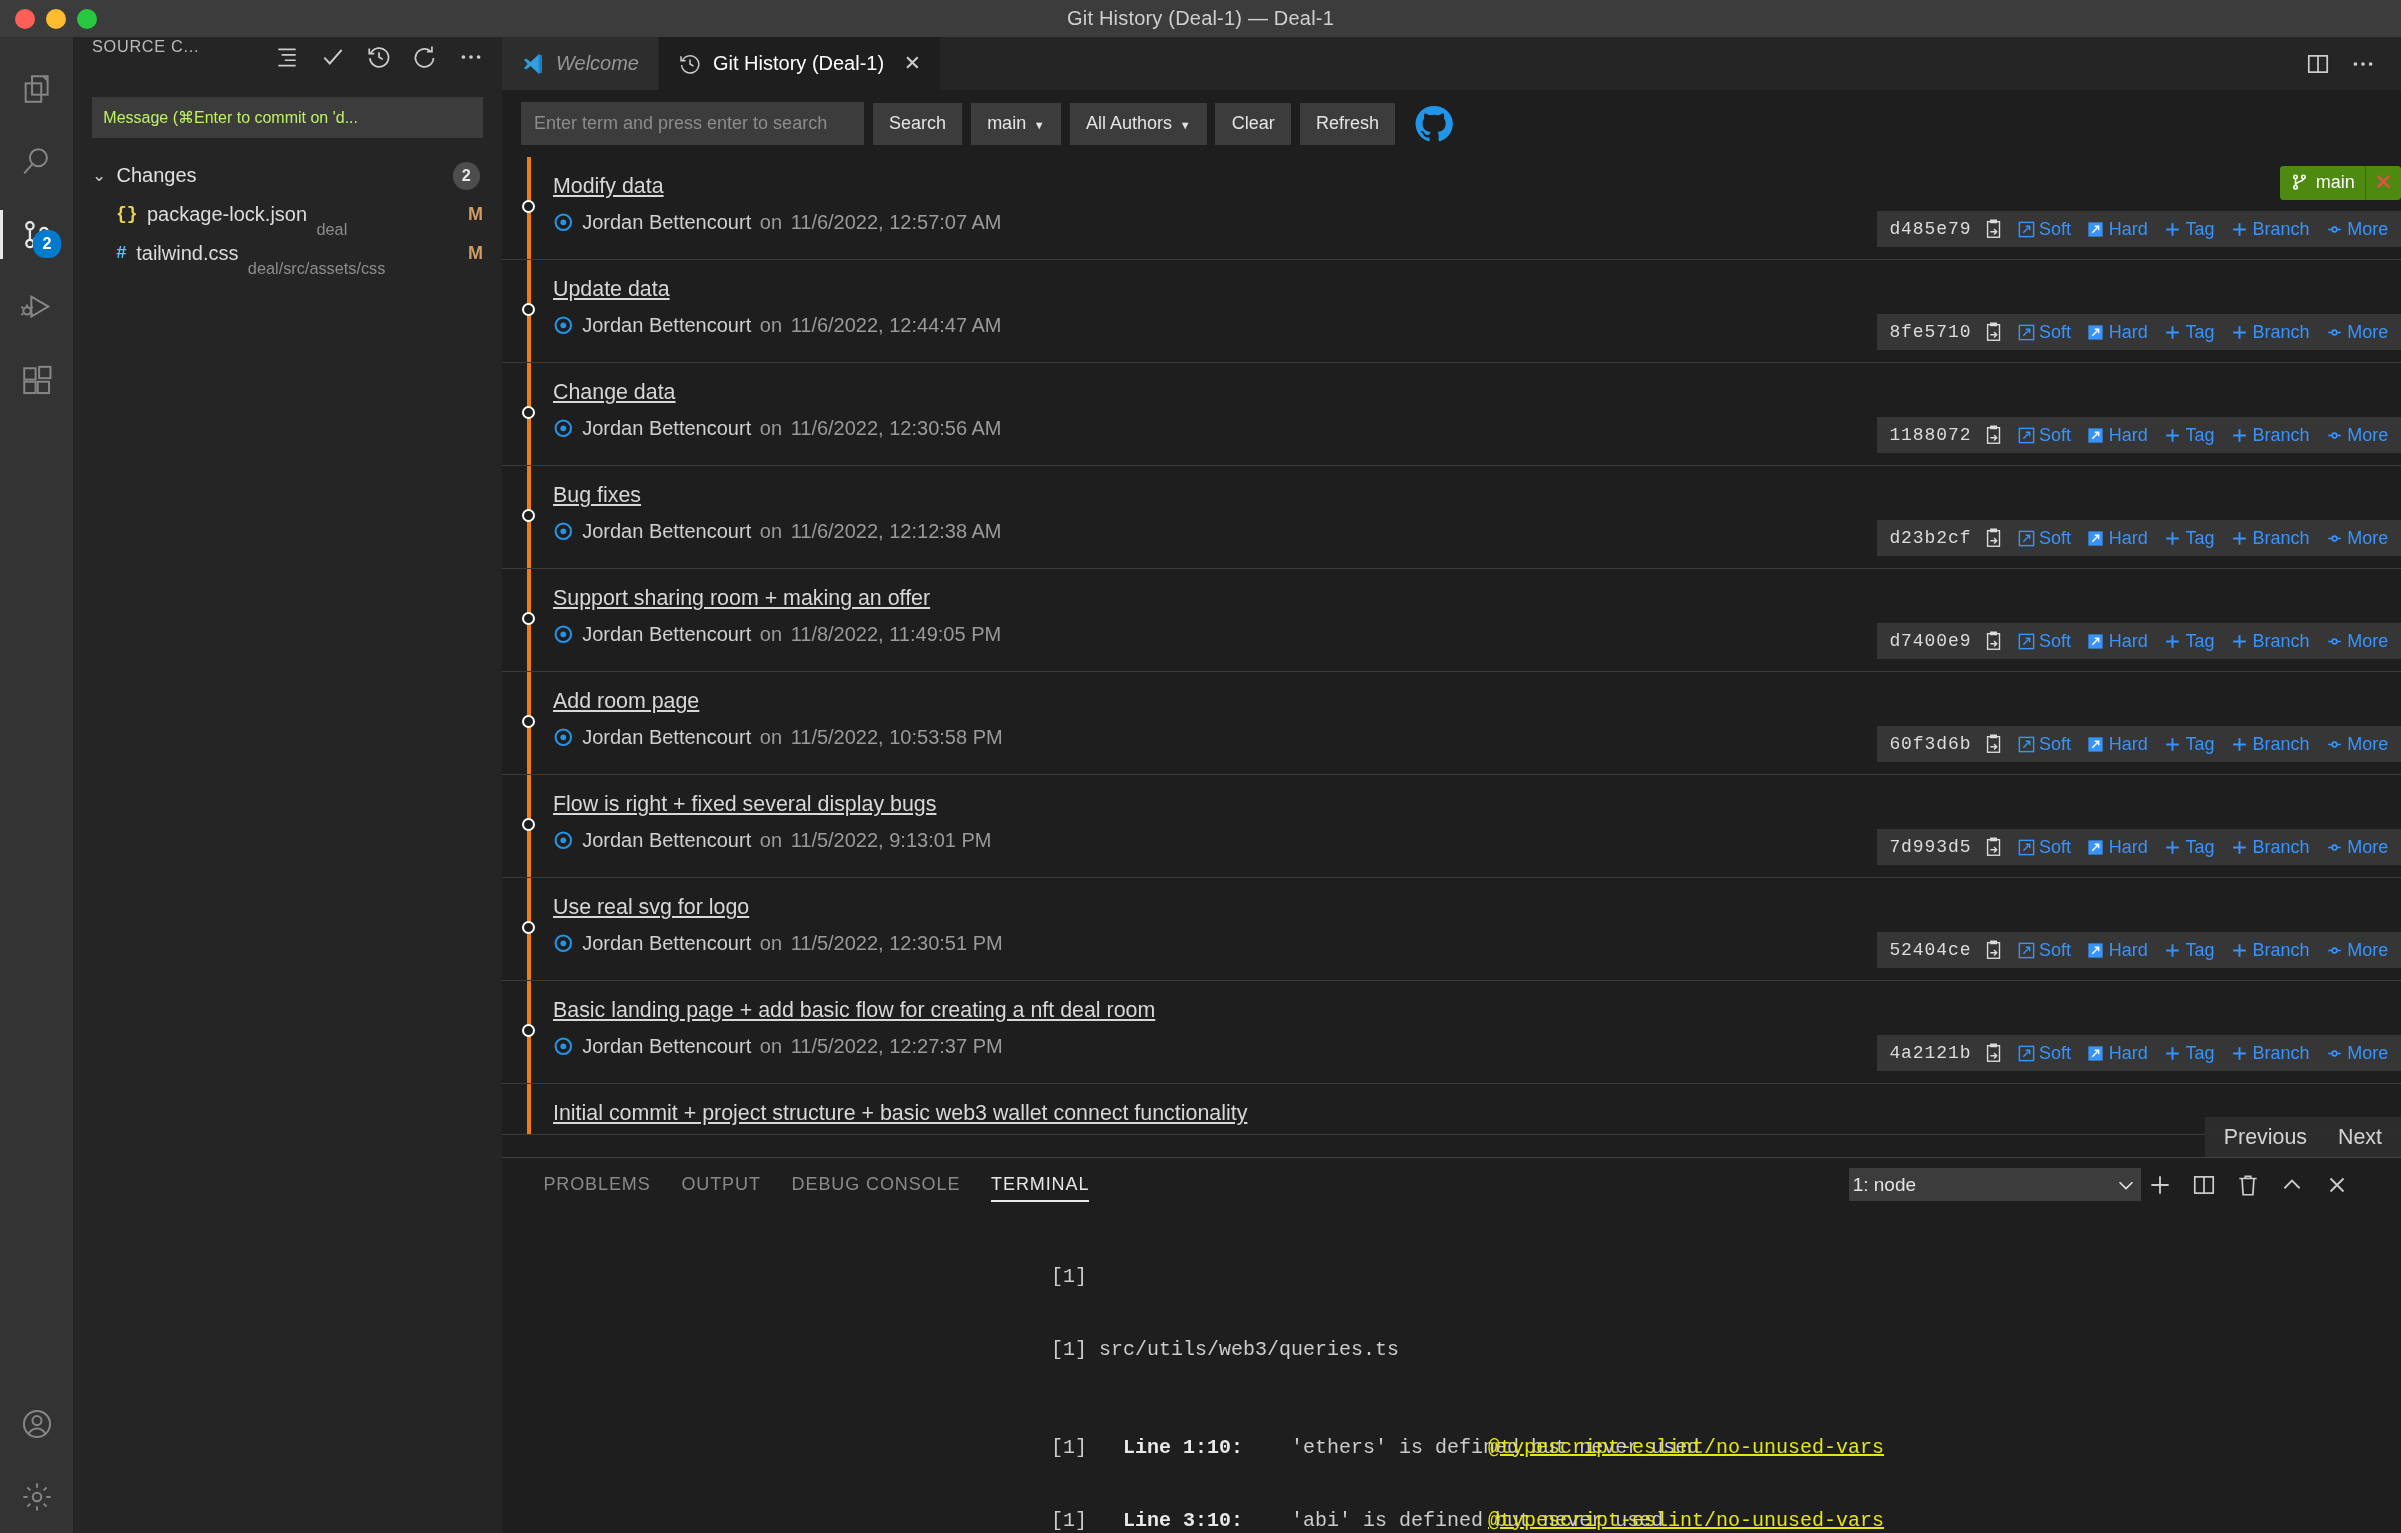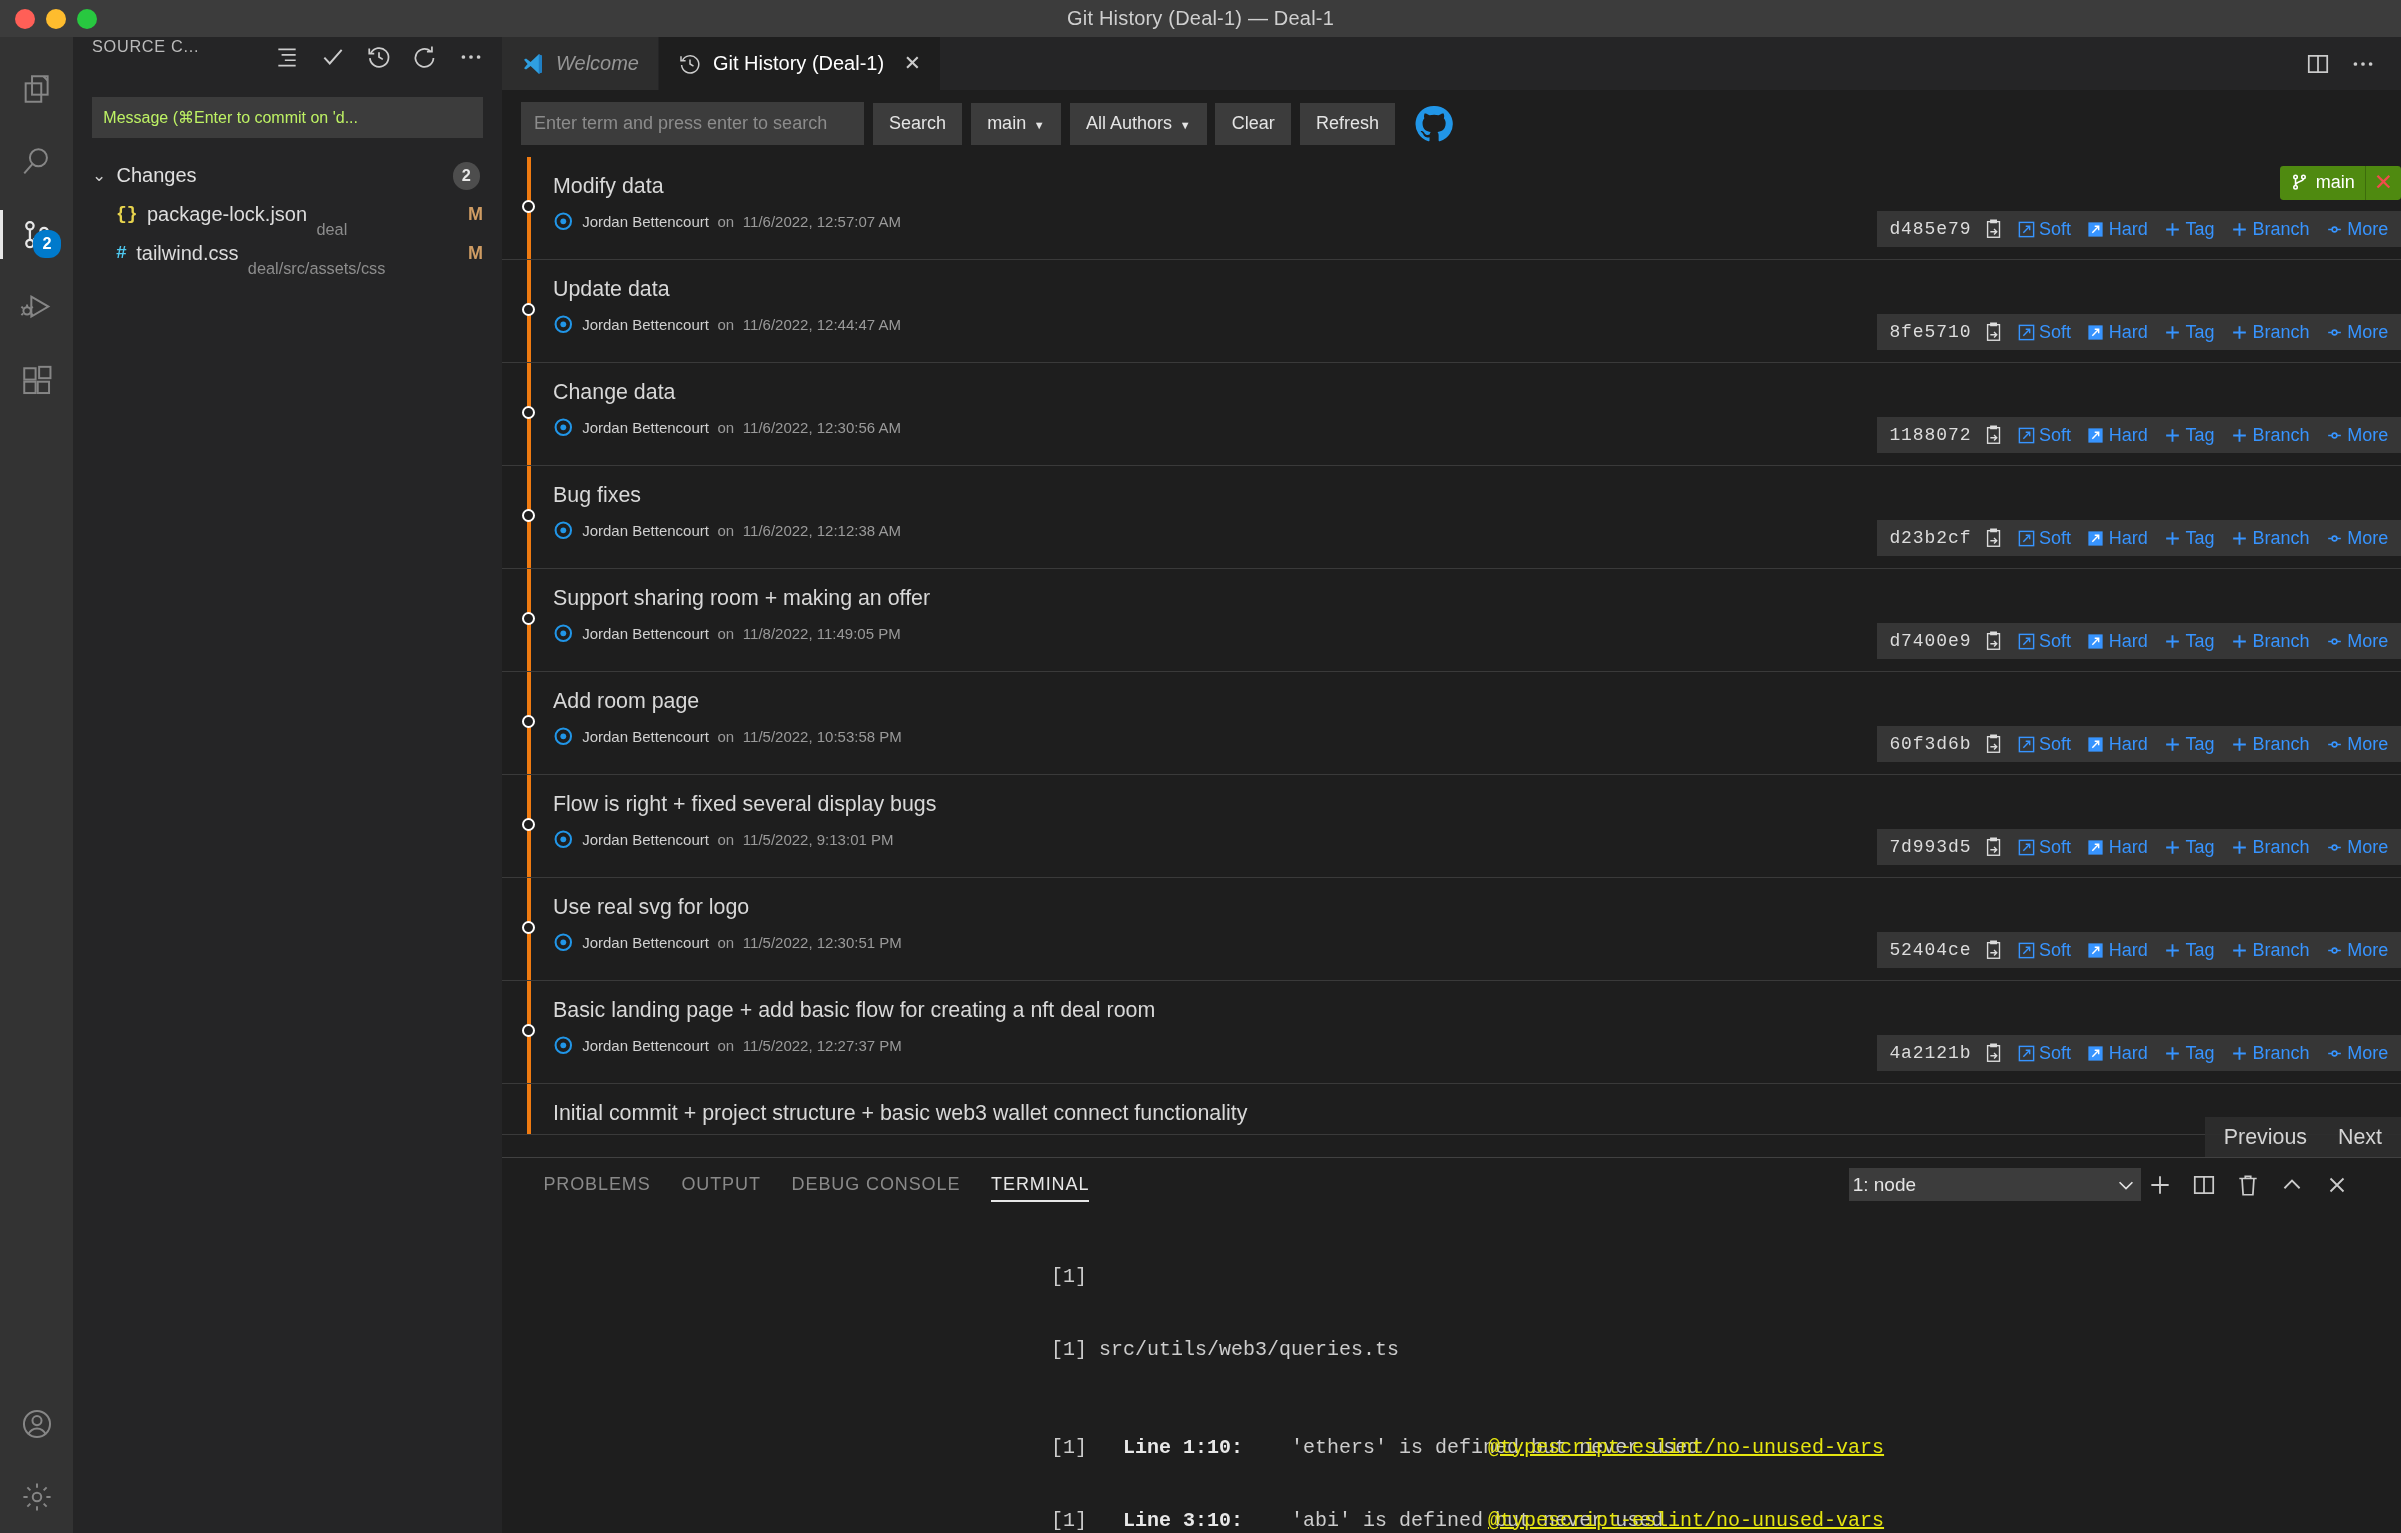--- a/index.html
+++ b/index.html
@@ -147,25 +147,25 @@
   }
   .graph-line {
     position: absolute; left: 7.7px; top: 0; bottom: 0; width: 4.3px; background: #f07b11;
   }
   .graph-node {
     position: absolute; left: 3.4px; top: 50%; margin-top: -7.7px;
     width: 13px; height: 13px; border-radius: 50%;
     border: 2.6px solid #ffffff; background: #1e1e1e; box-sizing: border-box;
   }
   .commit-subject {
-    font-size: 21.4px; color: #d8d8d8; padding-top: 17px; white-space: nowrap;
+    font-size: 21.4px; color: #d8d8d8; padding-top: 17px; white-space: nowrap; text-decoration: underline;
   }
   .commit-meta {
     display: flex; align-items: center; gap: 8.6px; padding-top: 12px;
-    font-size: 15px; white-space: nowrap;
+    font-size: 20px; white-space: nowrap;
   }
   .commit-author { color: #d0d0d0; }
   .commit-date { color: #9a9a9a; }
 
   .row-actions {
     position: absolute; right: 0; bottom: 12px;
     display: flex; align-items: center; gap: 0;
     background: #363636; height: 36px; padding: 0 5.1px 0 12px; margin-left: 20px;
   }
   .hash {

